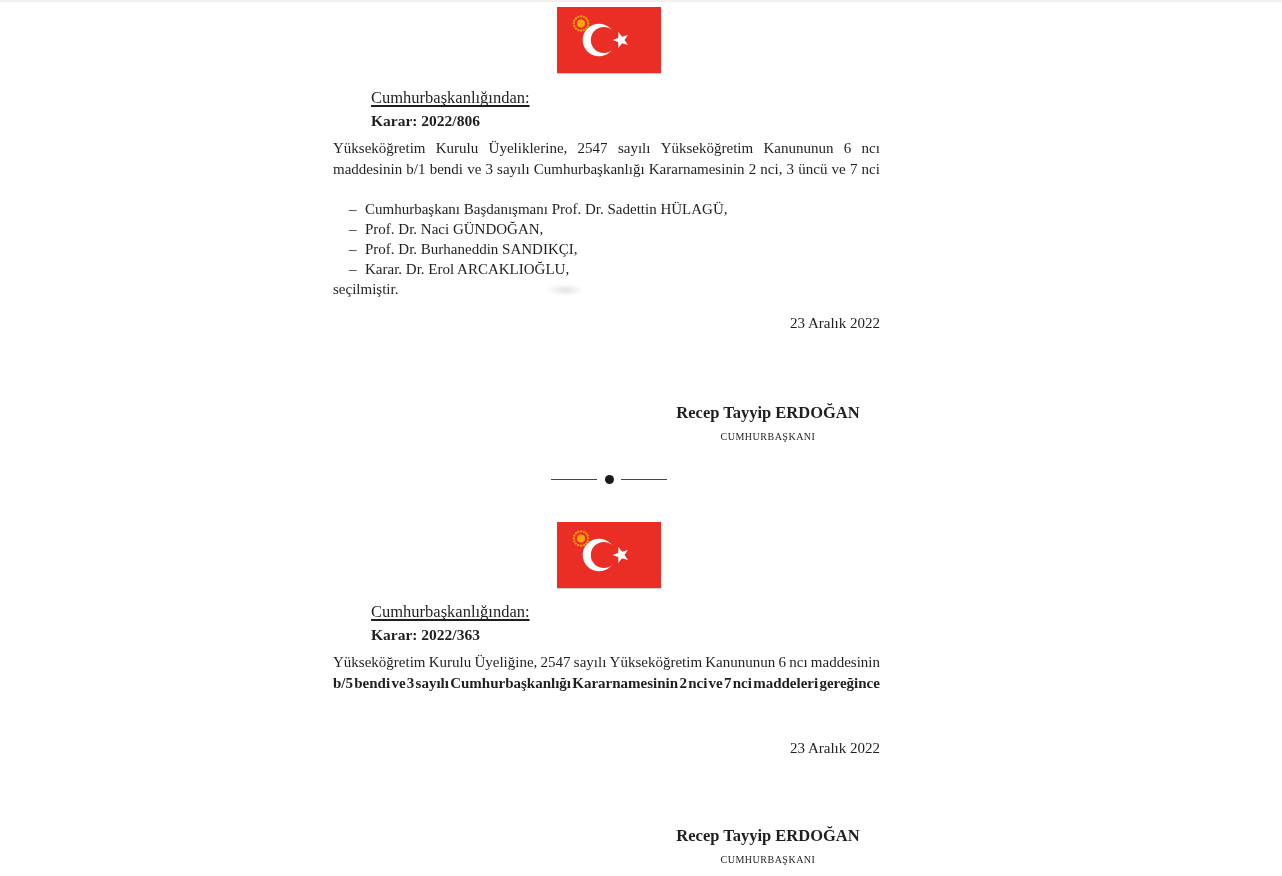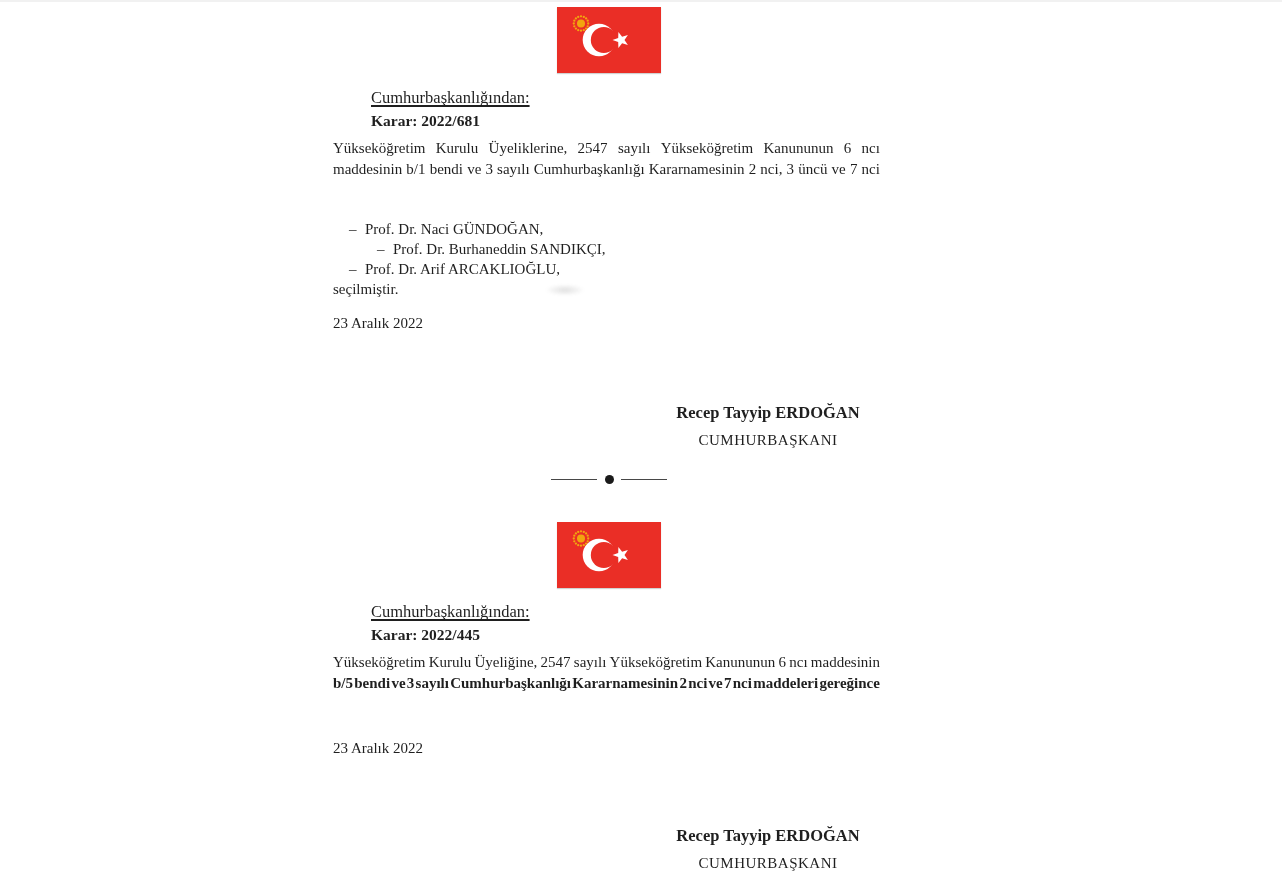--- a/index.html
+++ b/index.html
@@ -30,24 +30,24 @@
     text-underline-offset:2px;
     text-decoration-skip-ink:none;
     line-height:1.2;
   }
   .decision{left:371px;font-size:15.5px;font-weight:bold;line-height:1.2;}
   .bodyline{left:333px;width:547px;font-size:15px;line-height:1.25;}
   .jline{display:flex;justify-content:space-between;text-align:center;}
   .list-item{left:349px;font-size:15px;line-height:1.25;}
   .list-item .dash{display:inline-block;width:16px;}
   .closing{left:333px;font-size:15px;line-height:1.25;}
-  .date{left:333px;width:547px;text-align:left;font-size:15px;line-height:1.25;}
+  .date{left:333px;width:547px;text-align:right;font-size:15px;line-height:1.25;}
   .sigblock{left:650px;width:236px;text-align:center;}
   .signame{font-size:16.5px;font-weight:bold;line-height:1.2;}
-  .sigtitle{font-size:15px;letter-spacing:0.5px;line-height:1.2;}
+  .sigtitle{font-size:10px;letter-spacing:0.5px;line-height:1.2;}
   .divider{
     left:551px;top:475px;width:116px;height:9px;
     display:flex;align-items:center;justify-content:space-between;
   }
   .divider .line{width:46px;height:1.5px;background:#474747;}
   .divider .dot{width:9px;height:9px;border-radius:50%;background:#1a1a1a;}
   .scan-artifact{
     left:545px;top:284px;width:40px;height:12px;
     background:radial-gradient(ellipse at center,rgba(90,90,90,0.18),rgba(0,0,0,0) 70%);
     filter:blur(1px);
@@ -83,21 +83,21 @@
           <circle cx="21.2" cy="9.9" r="1.15"></circle>
         <circle cx="24" cy="9.3" r="1.15"></circle>
           <circle cx="26.8" cy="9.9" r="1.15"></circle>
         <circle cx="29.1" cy="11.4" r="1.15"></circle>
           <circle cx="30.7" cy="13.7" r="1.15"></circle>
       </g>
     </svg>
   </div>
 
   <div class="abs agency" style="top:88px;">Cumhurbaşkanlığından:</div>
-  <div class="abs decision" style="top:112px;">Karar: 2022/681</div>
+  <div class="abs decision" style="top:112px;">Karar: 2022/806</div>
 
   <div class="abs bodyline jline" style="top:139px;">
       <span>Yükseköğretim</span>
       <span>Kurulu</span>
       <span>Üyeliklerine,</span>
       <span>2547</span>
       <span>sayılı</span>
       <span>Yükseköğretim</span>
       <span>Kanununun</span>
       <span>6</span>
@@ -114,28 +114,31 @@
       <span>Kararnamesinin</span>
       <span>2</span>
       <span>nci,</span>
       <span>3</span>
       <span>üncü</span>
       <span>ve</span>
       <span>7</span>
       <span>nci</span>
     </div>
 
+  <div class="abs list-item" style="top:200px;">
+    <span class="dash">–</span><span>Cumhurbaşkanı Başdanışmanı Prof. Dr. Sadettin HÜLAGÜ,</span>
+  </div>
   <div class="abs list-item" style="top:220px;">
     <span class="dash">–</span><span>Prof. Dr. Naci GÜNDOĞAN,</span>
   </div>
-  <div class="abs list-item" style="top:240px;margin-left:28px;">
+  <div class="abs list-item" style="top:240px;">
     <span class="dash">–</span><span>Prof. Dr. Burhaneddin SANDIKÇI,</span>
   </div>
   <div class="abs list-item" style="top:260px;">
-    <span class="dash">–</span><span>Prof. Dr. Arif ARCAKLIOĞLU,</span>
+    <span class="dash">–</span><span>Karar. Dr. Erol ARCAKLIOĞLU,</span>
   </div>
 
   <div class="abs closing" style="top:280px;">seçilmiştir.</div>
 
   <div class="abs scan-artifact"></div>
 
   <div class="abs date" style="top:314px;">23 Aralık 2022</div>
 
   <div class="abs sigblock" style="top:403px;">
     <div class="signame">Recep Tayyip ERDOĞAN</div>
@@ -172,21 +175,21 @@
           <circle cx="21.2" cy="9.9" r="1.15"></circle>
         <circle cx="24" cy="9.3" r="1.15"></circle>
           <circle cx="26.8" cy="9.9" r="1.15"></circle>
         <circle cx="29.1" cy="11.4" r="1.15"></circle>
           <circle cx="30.7" cy="13.7" r="1.15"></circle>
       </g>
     </svg>
   </div>
 
   <div class="abs agency" style="top:602px;">Cumhurbaşkanlığından:</div>
-  <div class="abs decision" style="top:626px;">Karar: 2022/445</div>
+  <div class="abs decision" style="top:626px;">Karar: 2022/363</div>
 
   <div class="abs bodyline jline" style="top:653px;">
       <span>Yükseköğretim</span>
       <span>Kurulu</span>
       <span>Üyeliğine,</span>
       <span>2547</span>
       <span>sayılı</span>
       <span>Yükseköğretim</span>
       <span>Kanununun</span>
       <span>6</span>

